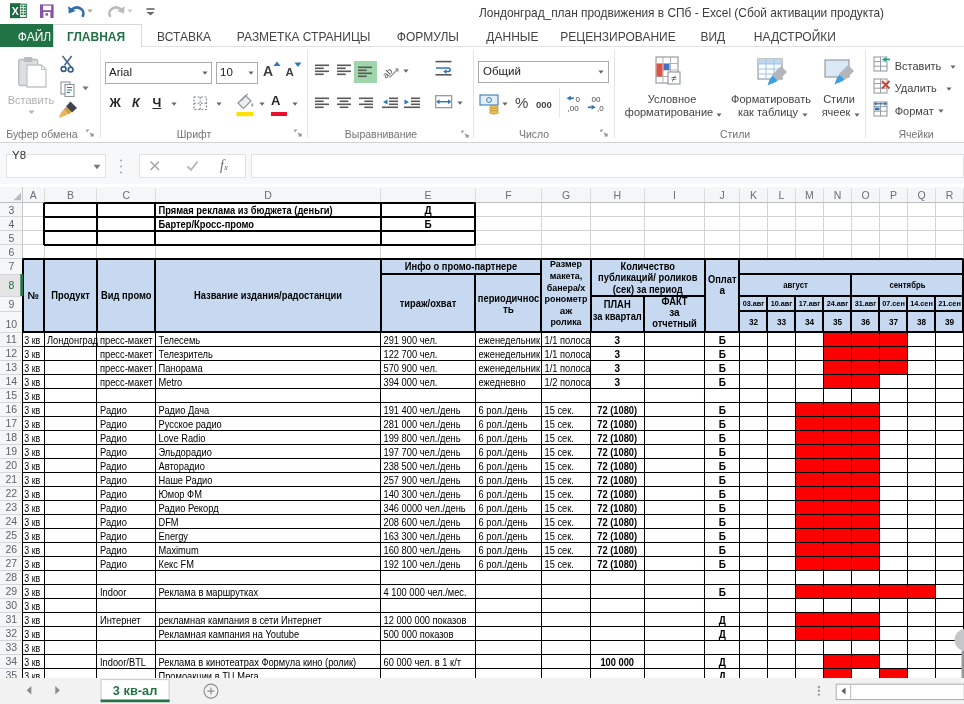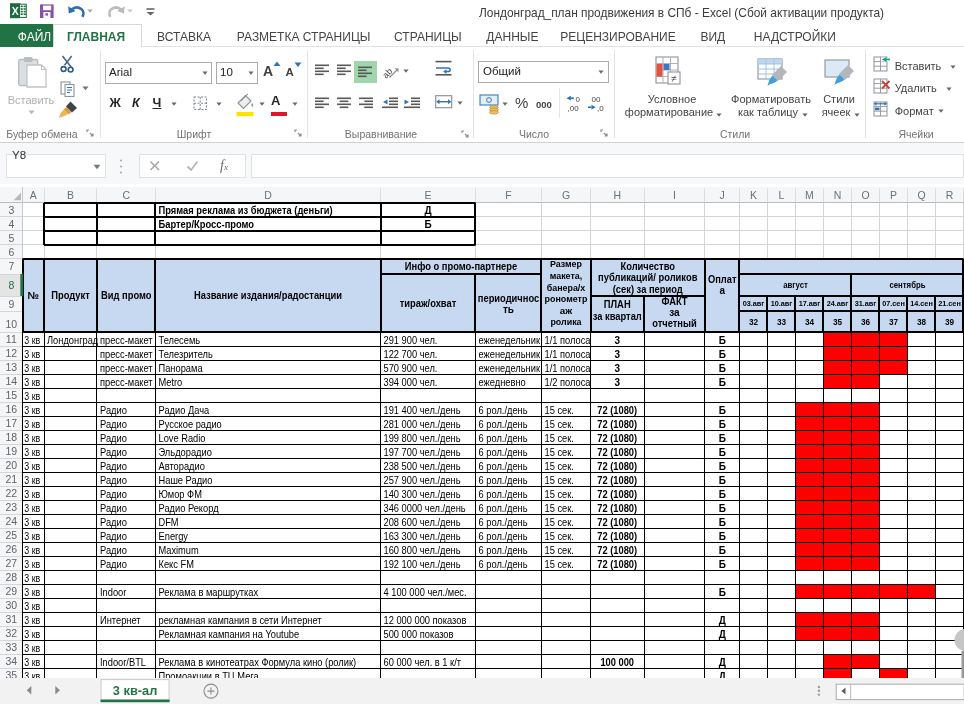--- a/index.html
+++ b/index.html
@@ -48,21 +48,21 @@
 </svg>
 <div class="tx ctr" style="left:681.5px;top:5.8px;font-size:11.9px;color:#3b3b3b;font-weight:normal;">Лондонград_план продвижения в СПб - Excel (Сбой активации продукта)</div>
 <div class="abs" style="left:0;top:24px;width:964px;height:23px;background:#fff;"></div>
 <div class="abs" style="left:0;top:46.2px;width:964px;height:1px;background:#e2e2e2;"></div>
 <div class="abs" style="left:0;top:24px;width:68.5px;height:23px;background:#217346;"></div>
 <div class="tx ctr" style="left:34.5px;top:29.5px;font-size:12px;color:#fff;font-weight:normal;">ФАЙЛ</div>
 <div class="abs" style="left:53px;top:24px;width:89px;height:23.2px;background:#fff;border:1px solid #d8d8d8;border-bottom:none;box-sizing:border-box;"></div>
 <div class="tx ctr" style="left:96px;top:29.5px;font-size:12px;color:#217346;font-weight:bold;">ГЛАВНАЯ</div>
 <div class="tx ctr" style="left:184px;top:29.5px;font-size:12px;color:#444;font-weight:normal;">ВСТАВКА</div>
 <div class="tx ctr" style="left:303.6px;top:29.5px;font-size:12px;color:#444;font-weight:normal;text-align:center;">РАЗМЕТКА СТРАНИЦЫ</div>
-<div class="tx ctr" style="left:427.9px;top:29.5px;font-size:12px;color:#444;font-weight:normal;">СТРАНИЦЫ</div>
+<div class="tx ctr" style="left:427.9px;top:29.5px;font-size:12px;color:#444;font-weight:normal;">ФОРМУЛЫ</div>
 <div class="tx ctr" style="left:512.4px;top:29.5px;font-size:12px;color:#444;font-weight:normal;">ДАННЫЕ</div>
 <div class="tx ctr" style="left:618px;top:29.5px;font-size:12px;color:#444;font-weight:normal;">РЕЦЕНЗИРОВАНИЕ</div>
 <div class="tx ctr" style="left:712.8px;top:29.5px;font-size:12px;color:#444;font-weight:normal;">ВИД</div>
 <div class="tx ctr" style="left:794.9px;top:29.5px;font-size:12px;color:#444;font-weight:normal;">НАДСТРОЙКИ</div>
 <div class="abs" style="left:0;top:47px;width:964px;height:94.5px;background:#fff;"></div>
 <div class="abs" style="left:0;top:141.5px;width:964px;height:1px;background:#d2d2d2;"></div>
 <div class="abs" style="left:100px;top:50px;width:1px;height:88px;background:#e3e3e3;"></div>
 <div class="abs" style="left:307px;top:50px;width:1px;height:88px;background:#e3e3e3;"></div>
 <div class="abs" style="left:472.8px;top:50px;width:1px;height:88px;background:#e3e3e3;"></div>
 <div class="abs" style="left:614px;top:50px;width:1px;height:88px;background:#e3e3e3;"></div>

